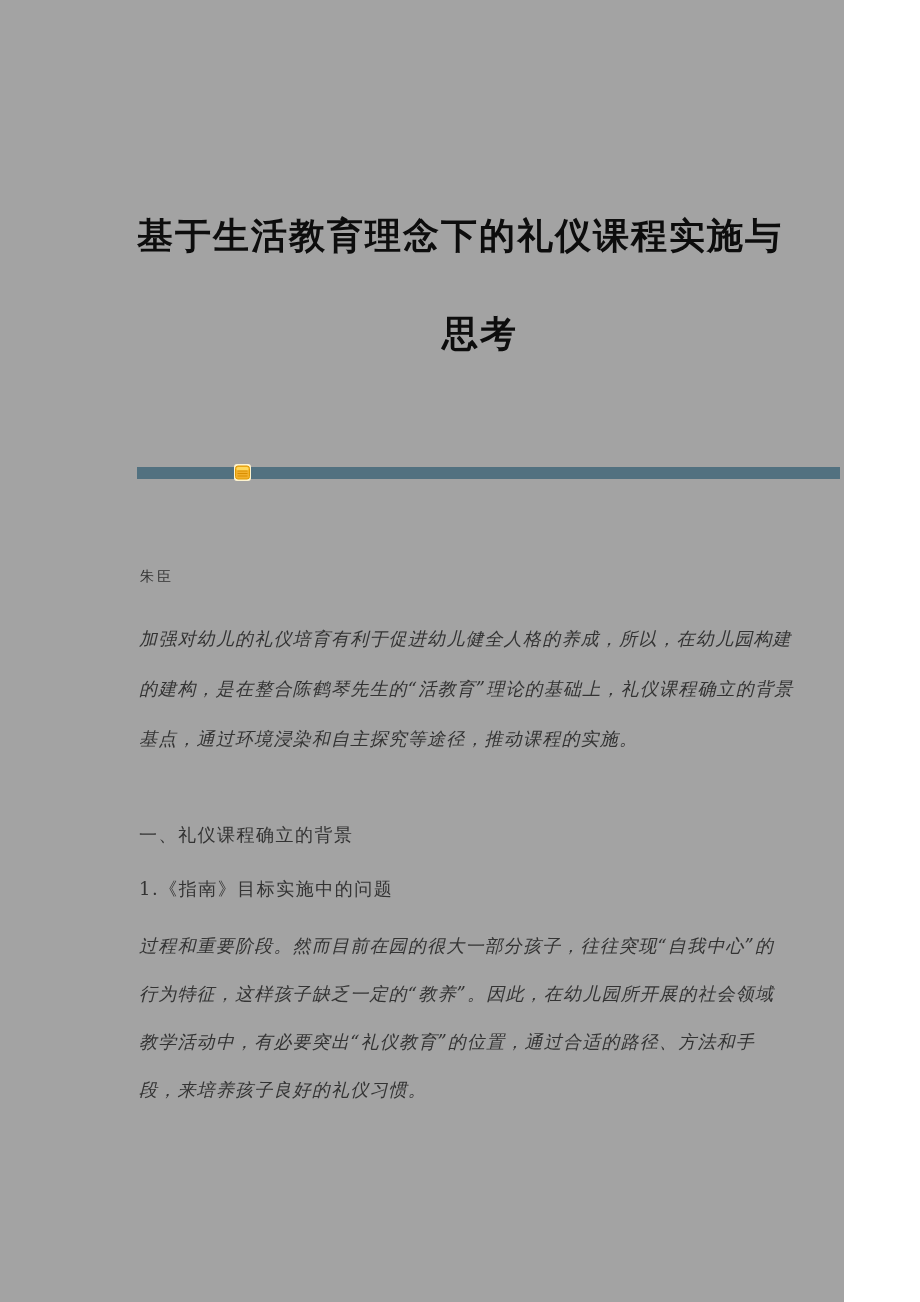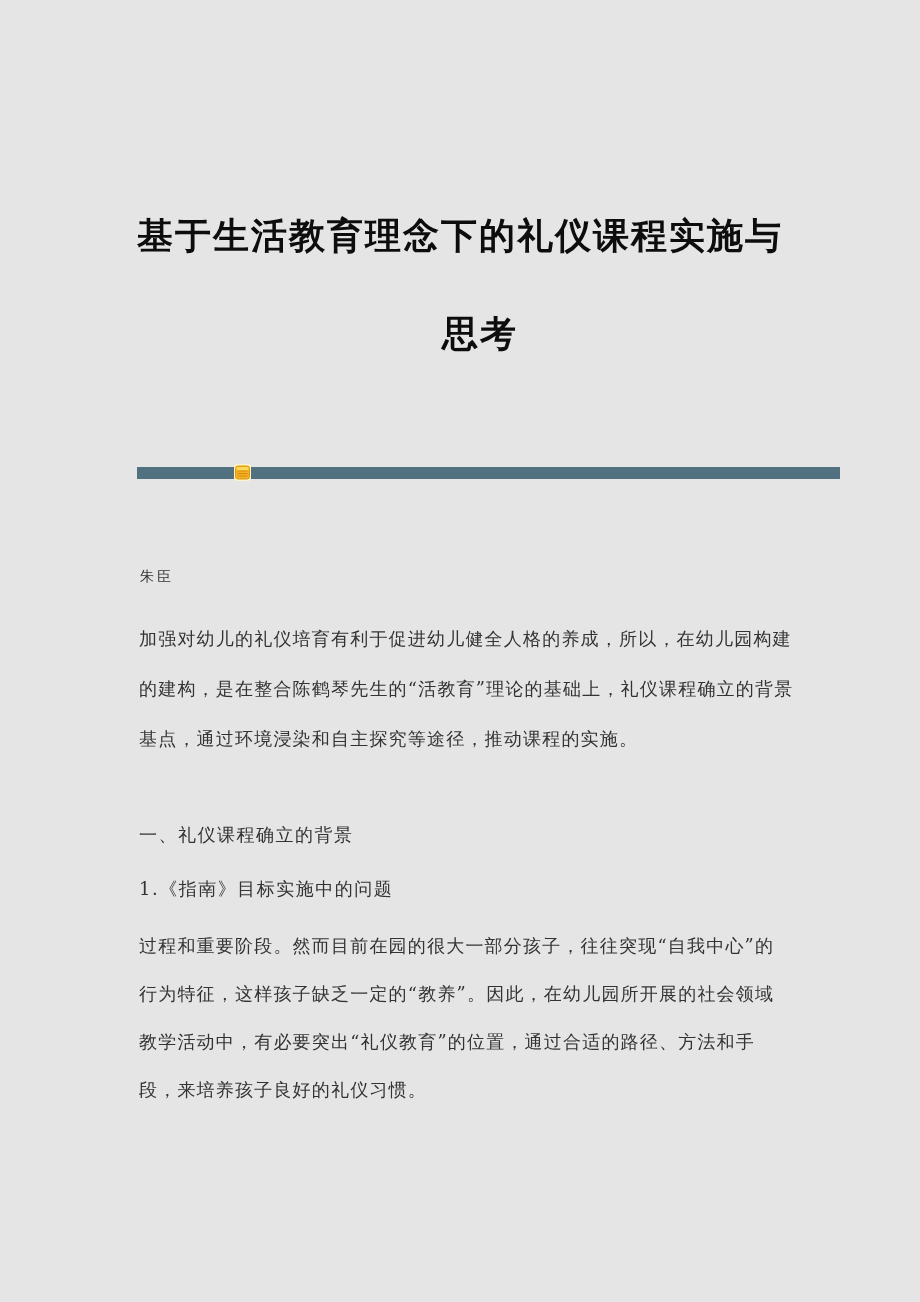--- a/index.html
+++ b/index.html
@@ -1,21 +1,21 @@
 <!DOCTYPE html>
 <html><head>
 <meta charset="utf-8">
 <style>
   * { margin: 0; padding: 0; box-sizing: border-box; }
   html, body { background: #ffffff; }
   .page {
     position: relative;
-    width: 920px;
+    width: 844px;
     height: 1302px;
-    background: #e5e5e5;
+    background: #a3a3a3;
     overflow: hidden;
     font-family: "DejaVu Serif", "Liberation Serif", serif;
   }
   .title-line {
     position: absolute;
     left: 0;
     width: 920px;
     text-align: center;
     font-size: 36px;
     font-weight: 700;
@@ -54,20 +54,21 @@
   .para {
     position: absolute;
     left: 139px;
     width: 660px;
     font-size: 18px;
     color: #333333;
     letter-spacing: 1.2px;
   }
   .para .line {
     white-space: nowrap;
+    font-style: italic;
   }
   .para1 { top: 614px; }
   .para1 .line { line-height: 50px; height: 50px; }
   .para2 { top: 922px; }
   .para2 .line { line-height: 48px; height: 48px; }
   .heading {
     position: absolute;
     left: 139px;
     width: 660px;
     font-size: 18px;

